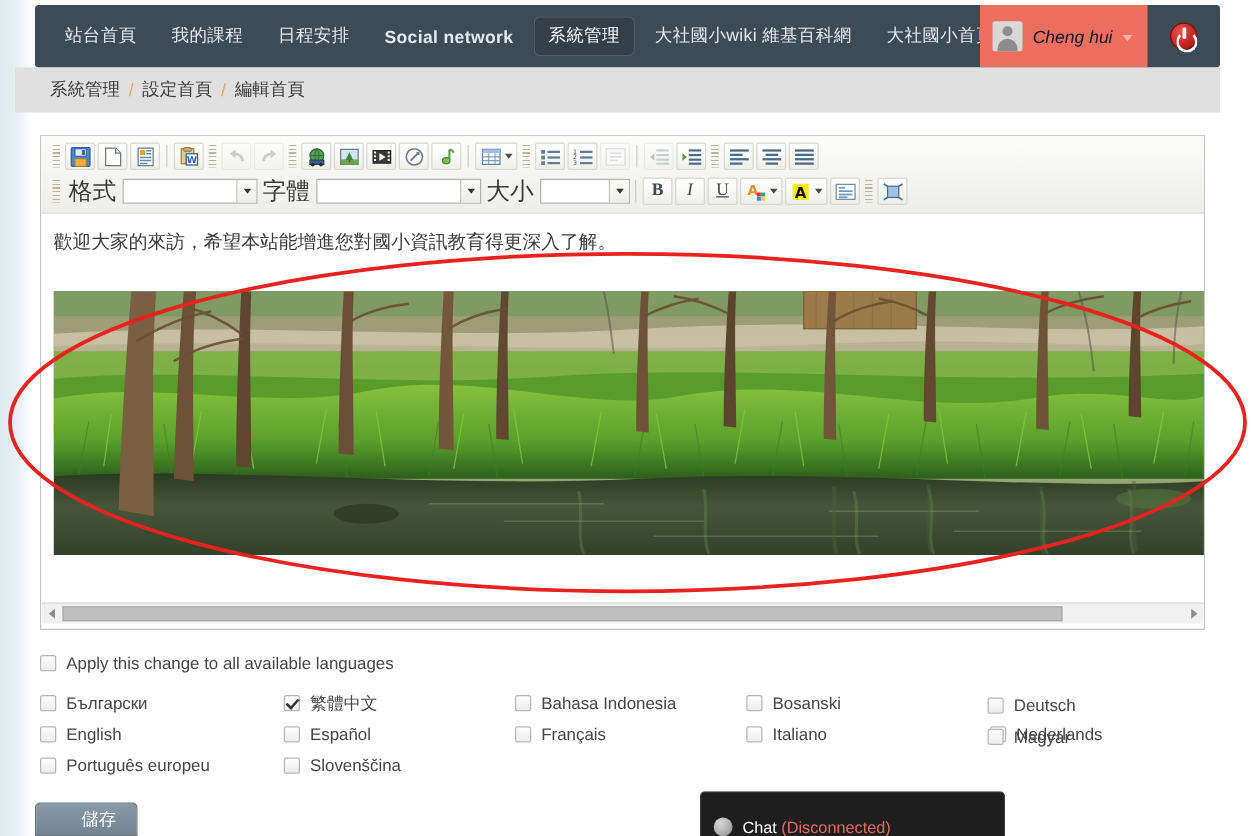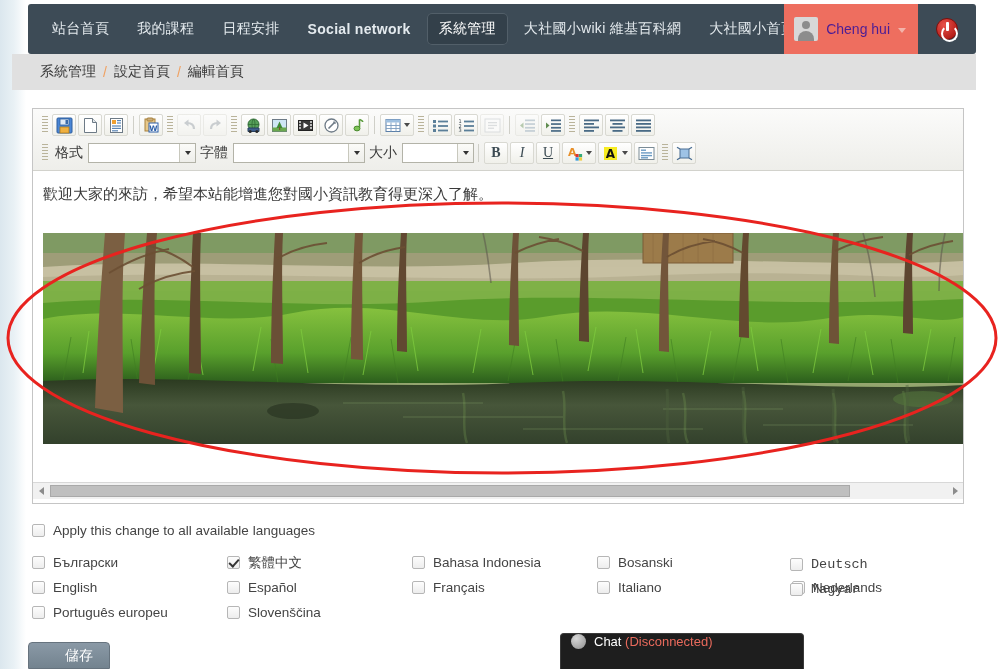--- a/index.html
+++ b/index.html
@@ -77,23 +77,24 @@
   }
   .avatar::after {
     content: "";
     position: absolute;
     left: 4px; top: 14px;
     width: 16px; height: 11px;
     border-radius: 8px 8px 0 0;
     background: #8d8d8d;
   }
   .user-name {
-    color: #4c1d95;
+    color: #0f172a;
     font-size: 14px;
     white-space: nowrap;
+    font-style: italic;
   }
   .caret-down {
     width: 0; height: 0;
     border-left: 4px solid transparent;
     border-right: 4px solid transparent;
     border-top: 5px solid #f3b3aa;
     margin-top: 3px;
   }
   .logout-wrap {
     flex: 0 0 auto;
@@ -199,21 +200,21 @@
     border-left: 3.5px solid transparent;
     border-right: 3.5px solid transparent;
     border-top: 4px solid #4a4a4a;
     margin-left: 3px;
   }
   .btn.disabled { opacity: .42; }
 
   .ico { display: block; }
 
   .lbl {
-    font-size: 14px;
+    font-size: 19px;
     color: #3a3a3a;
     margin: 0 5px 0 4px;
     white-space: nowrap;
     flex: 0 0 auto;
   }
   .combo {
     height: 20px;
     border: 1px solid #b3b3a8;
     background: #ffffff;
     display: flex;
@@ -349,21 +350,21 @@
   
   .chat-bar {
     position: absolute;
     right: 8px; bottom: 0px;
     width: 244px; height: 36px;
     background: #1e1e1e;
     border: 1px solid #3a3a3a;
     border-bottom: none;
     border-radius: 4px 4px 0 0;
     display: flex;
-    align-items: flex-start;
+    align-items: flex-end;
     padding-left: 10px;
     gap: 8px;
   }
   .chat-dot {
     width: 15px; height: 15px;
     border-radius: 50%;
     background: radial-gradient(circle at 35% 30%, #d8d8d8, #8e8e8e);
     flex: 0 0 auto;
   }
   .chat-label { color: #ffffff; font-size: 13px; white-space: nowrap; }
@@ -836,21 +837,21 @@
       <div class="lang-cell">
         <span class="cb"></span>
         <span>Português europeu</span>
       </div>
       <div class="lang-cell">
         <span class="cb"></span>
         <span>Slovenščina</span>
       </div>
     </div>
 
-    <div style="position:absolute; left:758px; top:34px;font-family:Liberation Mono, monospace;">
+    <div style="position:absolute; left:758px; top:34px;">
       <div class="lang-cell">
         <span class="cb"></span>
         <span>Deutsch</span>
       </div>
       <div class="lang-cell">
         <span class="cb"></span>
         <span>Magyar</span>
       </div>
     </div>
   </div>

